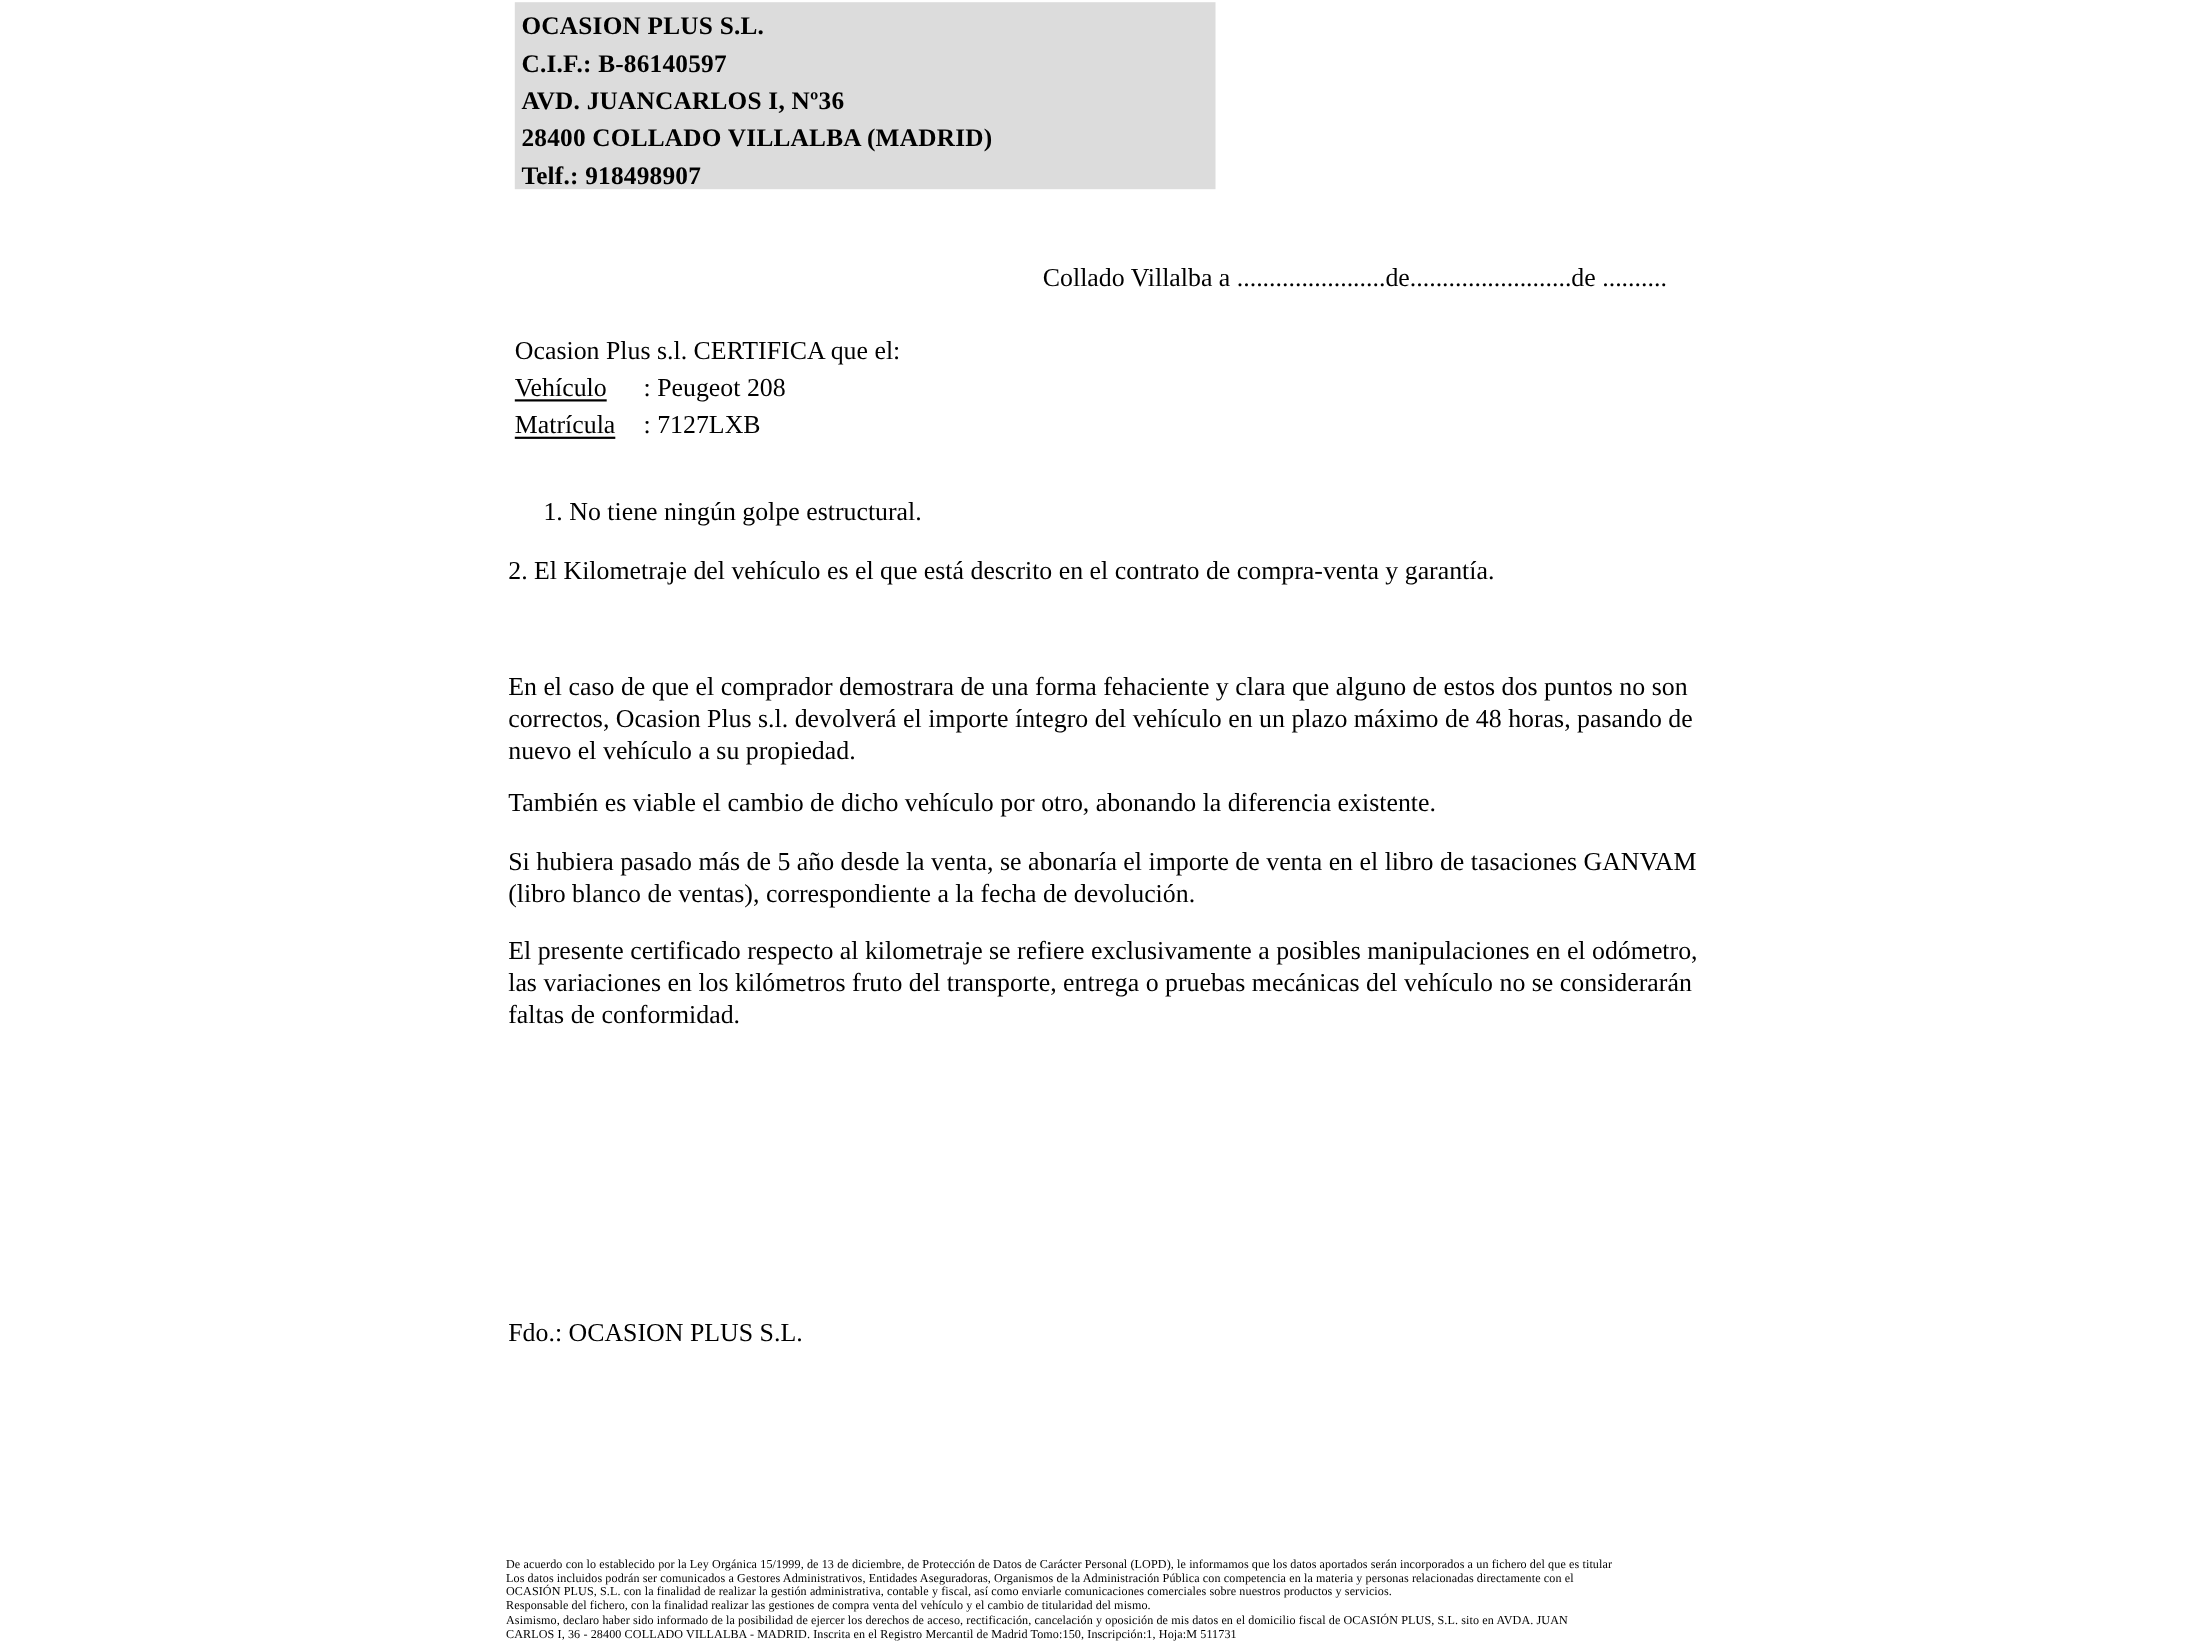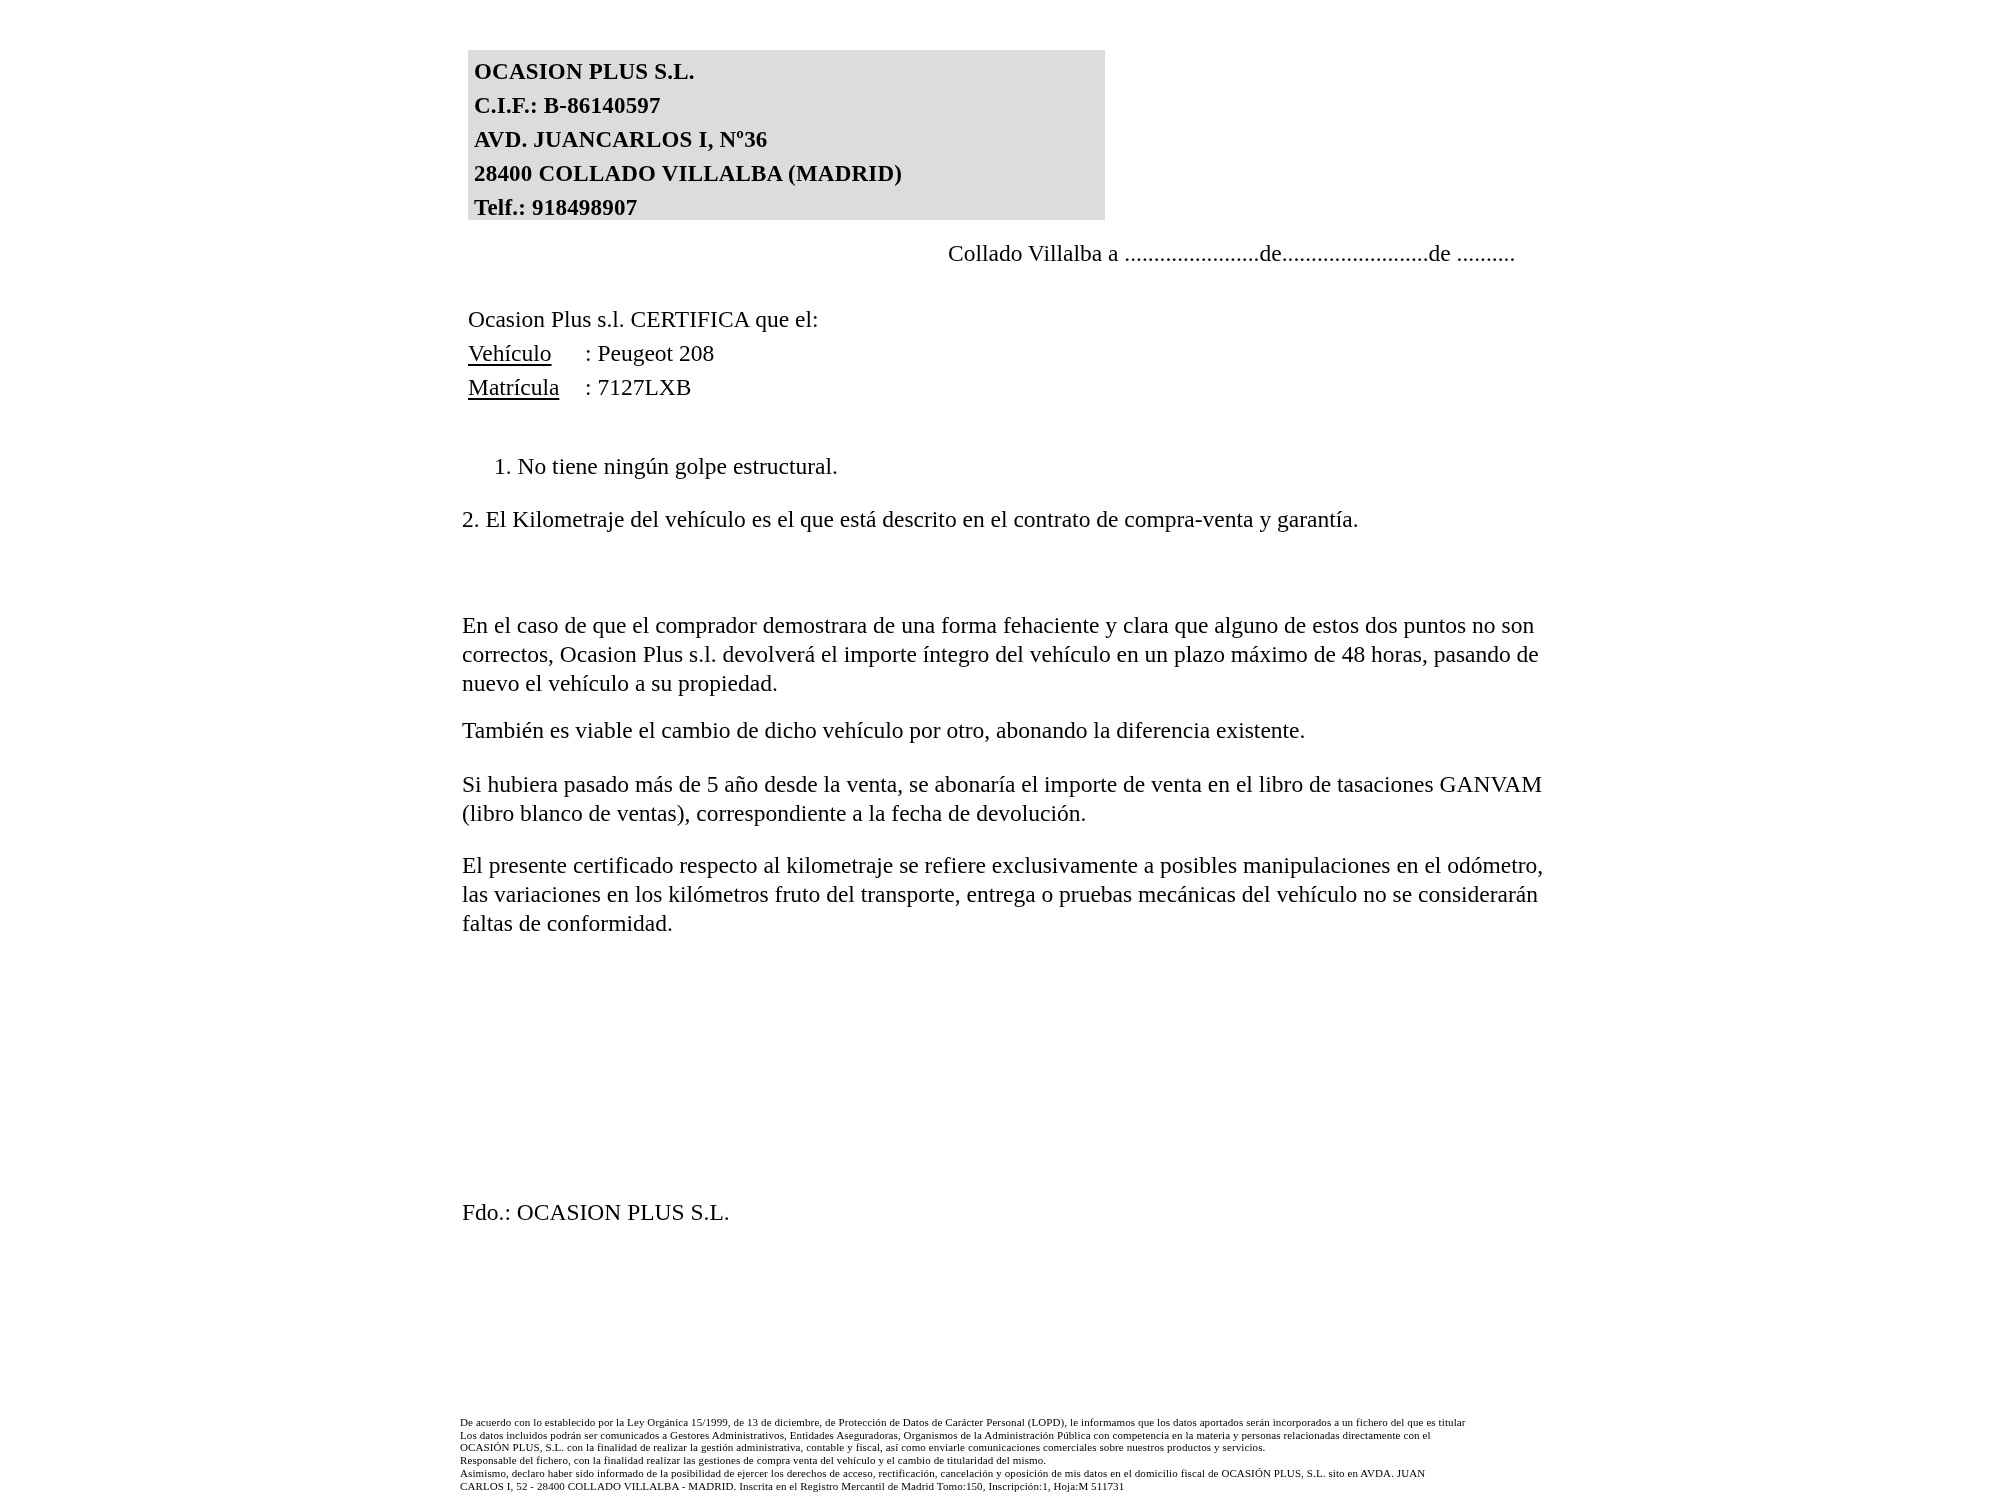--- a/index.html
+++ b/index.html
@@ -23,21 +23,20 @@
     top: 2px;
     width: 637px;
     height: 170px;
     background: #dcdcdc;
     box-sizing: border-box;
     padding: 5px 0 0 6px;
     font-weight: bold;
     font-size: 23px;
     line-height: 34px;
     letter-spacing: 0.2px;
-    margin-top: 48px;
   }
   .date-line {
     position: absolute;
     left: 948px;
     top: 240px;
     font-size: 23.5px;
     white-space: nowrap;
     text-align: center;
   }
   .certify {
@@ -113,16 +112,16 @@
   <p class="para p4">El presente certificado respecto al kilometraje se refiere exclusivamente a posibles manipulaciones en el odómetro, las variaciones en los kilómetros fruto del transporte, entrega o pruebas mecánicas del vehículo no se considerarán faltas de conformidad.</p>
 
   <div class="signature">Fdo.: OCASION PLUS S.L.</div>
 
   <div class="legal">
     <div>De acuerdo con lo establecido por la Ley Orgánica 15/1999, de 13 de diciembre, de Protección de Datos de Carácter Personal (LOPD), le informamos que los datos aportados serán incorporados a un fichero del que es titular</div>
     <div>Los datos incluidos podrán ser comunicados a Gestores Administrativos, Entidades Aseguradoras, Organismos de la Administración Pública con competencia en la materia y personas relacionadas directamente con el</div>
     <div>OCASIÓN PLUS, S.L. con la finalidad de realizar la gestión administrativa, contable y fiscal, así como enviarle comunicaciones comerciales sobre nuestros productos y servicios.</div>
     <div>Responsable del fichero, con la finalidad realizar las gestiones de compra venta del vehículo y el cambio de titularidad del mismo.</div>
     <div>Asimismo, declaro haber sido informado de la posibilidad de ejercer los derechos de acceso, rectificación, cancelación y oposición de mis datos en el domicilio fiscal de OCASIÓN PLUS, S.L. sito en AVDA. JUAN</div>
-    <div>CARLOS I, 52 - 28400 COLLADO VILLALBA - MADRID. Inscrita en el Registro Mercantil de Madrid Tomo:150, Inscripción:1, Hoja:M 511731</div>
+    <div>CARLOS I, 36 - 28400 COLLADO VILLALBA - MADRID. Inscrita en el Registro Mercantil de Madrid Tomo:150, Inscripción:1, Hoja:M 511731</div>
   </div>
 
 </div>
 
 </body></html>

